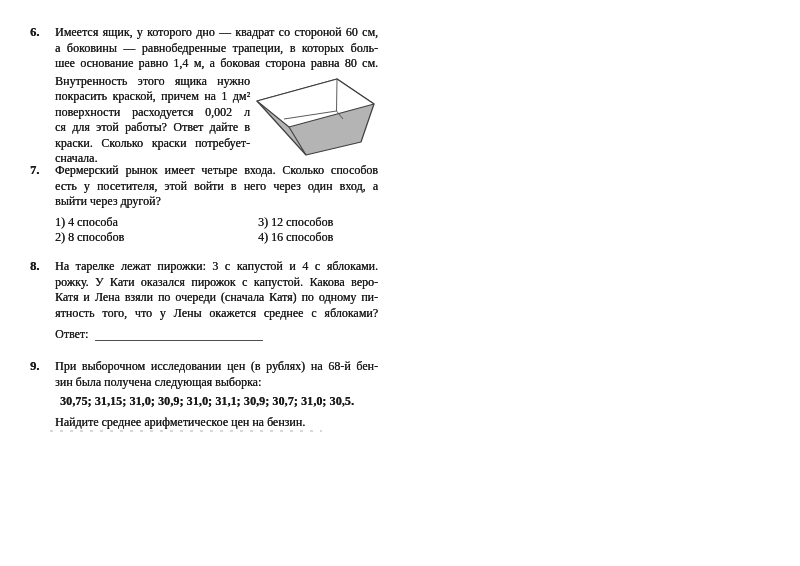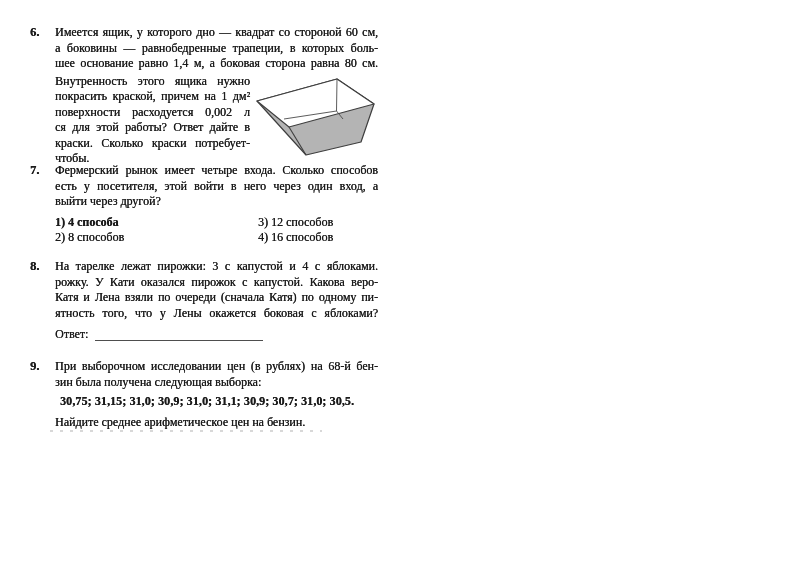--- a/index.html
+++ b/index.html
@@ -24,21 +24,21 @@
   .ll{text-align:left;text-align-last:left;}
   .p6row{display:flex;margin-top:2px;}
   .narrowcol{width:195px;flex:0 0 195px;}
   .figcol{margin-left:auto;width:130px;flex:0 0 130px;margin-right:-5px;}
   .figcol svg{display:block;}
   .optgrid{
     display:grid;margin-top:5px;
     grid-template-columns:203px 1fr;grid-auto-rows:15.5px;
   }
   .opt{white-space:nowrap;}
-  .o1{grid-column:1;grid-row:1;font-weight:bold;}
+  .o1{grid-column:1;grid-row:1;}
   .o2{grid-column:1;grid-row:2;}
   .o3{grid-column:2;grid-row:1;}
   .o4{grid-column:2;grid-row:2;}
   .answerrow{display:flex;margin-top:6px;}
   .answerline{
     width:168px;height:13px;margin-left:7px;margin-bottom:1px;
     border-bottom:1px solid #4e4e4e;
   }
   .dataline{font-weight:bold;padding-left:5px;margin-top:4px;white-space:nowrap;letter-spacing:0.1px;}
   .closingline{margin-top:5px;white-space:nowrap;}
@@ -59,21 +59,21 @@
       <div class="jl">Имеется ящик, у которого дно — квадрат со стороной 60 см,</div>
       <div class="jl">а боковины — равнобедренные трапеции, в которых боль-</div>
       <div class="jl">шее основание равно 1,4 м, а боковая сторона равна 80 см.</div>
       <div class="p6row">
         <div class="narrowcol">
           <div class="jl">Внутренность этого ящика нужно</div>
           <div class="jl">покрасить краской, причем на 1 дм²</div>
           <div class="jl">поверхности расходуется 0,002 л</div>
           <div class="jl">ся для этой работы? Ответ дайте в</div>
           <div class="jl">краски. Сколько краски потребует-</div>
-          <div class="ll">чтобы.</div>
+          <div class="ll">сначала.</div>
         </div>
         <div class="figcol">
           <svg width="130" height="90" viewBox="0 0 130 90">
 
             <polygon points="4,27 84,5 121,30 108,68 53,81" stroke="#3e3e3e" stroke-width="1.2" stroke-linejoin="round" fill="#b4b4b4"></polygon>
 
             <polygon points="4,27 84,5 121,30 36,53" stroke="#3e3e3e" stroke-width="1.1" stroke-linejoin="round" fill="#ffffff"></polygon>
 
             <line x1="84" y1="5" x2="83.5" y2="37" stroke="#4a4a4a" stroke-width="0.9"></line>
 
@@ -102,21 +102,21 @@
       </div>
     </div>
   </div>
 
   <div class="prob" style="top:259px">
     <div class="num">8.</div>
     <div class="pbody">
       <div class="jl">На тарелке лежат пирожки: 3 с капустой и 4 с яблоками.</div>
       <div class="jl">рожку. У Кати оказался пирожок с капустой. Какова веро-</div>
       <div class="jl">Катя и Лена взяли по очереди (сначала Катя) по одному пи-</div>
-      <div class="jl">ятность того, что у Лены окажется боковая с яблоками?</div>
+      <div class="jl">ятность того, что у Лены окажется среднее с яблоками?</div>
       <div class="answerrow">
         <span>Ответ:</span>
         <span class="answerline"></span>
       </div>
     </div>
   </div>
 
   <div class="prob" style="top:359px">
     <div class="num">9.</div>
     <div class="pbody">

